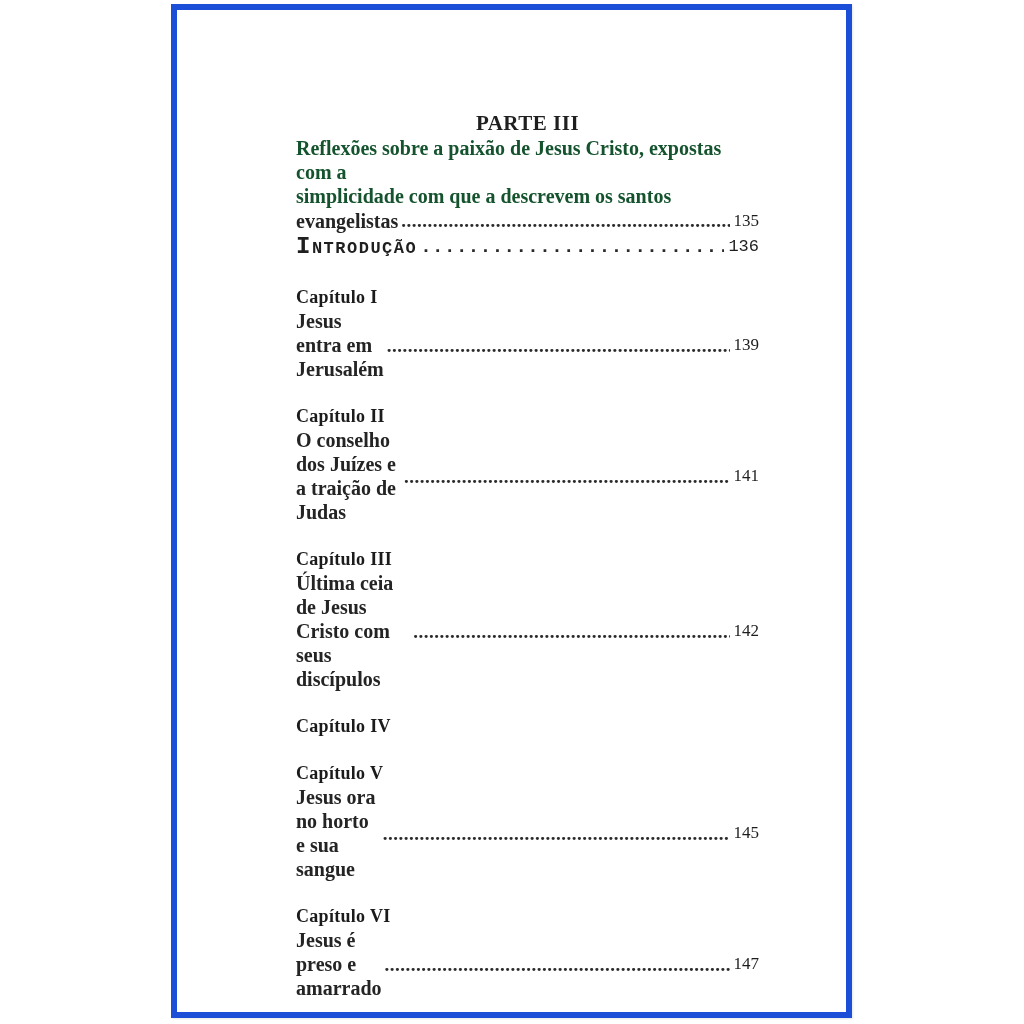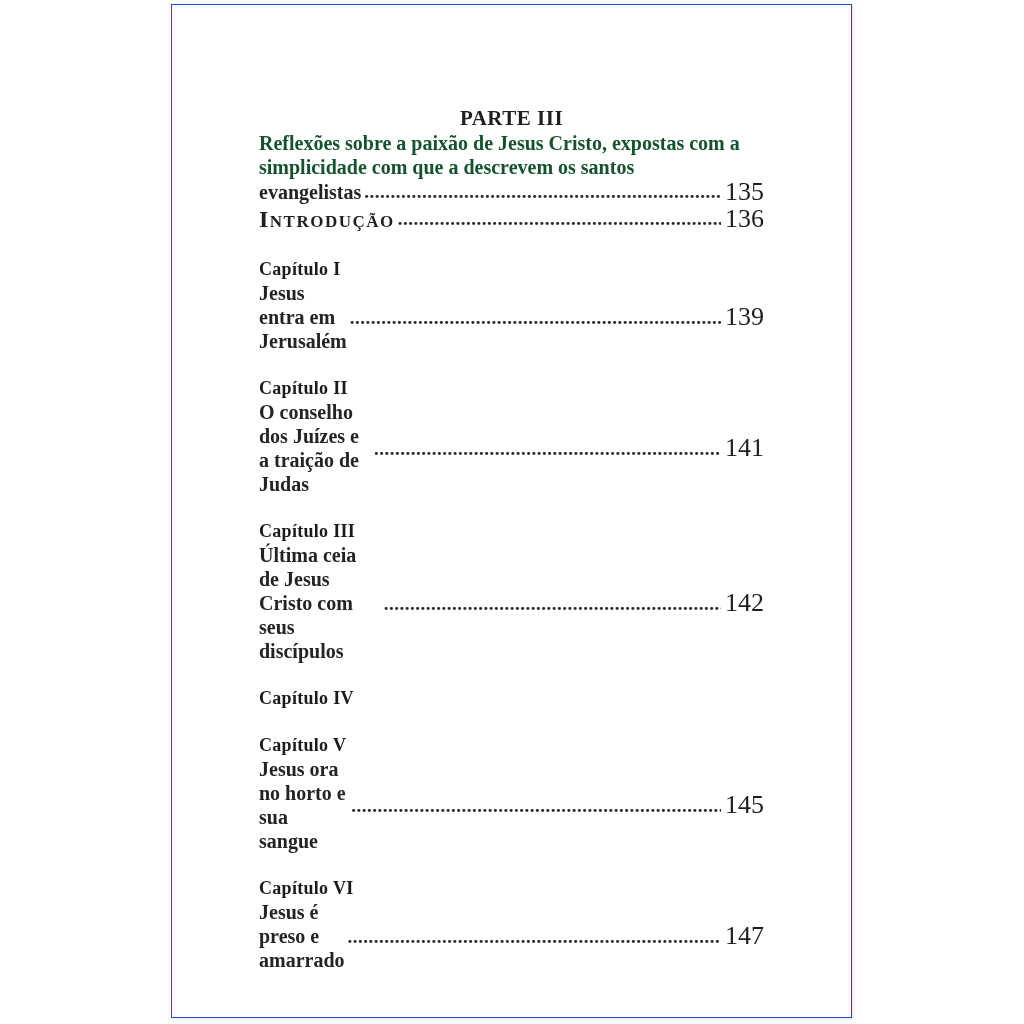--- a/index.html
+++ b/index.html
@@ -8,22 +8,23 @@
     background: #ffffff;
     font-family: "Liberation Serif", "DejaVu Serif", serif;
     color: #222222;
     overflow: hidden;
   }
   .page {
     position: absolute;
     left: 171px; top: 4px;
     width: 681px; height: 1014px;
     background: #ffffff;
-    border: 1px solid #1d4ed8;
+    border: 6px solid #1d4ed8;
     box-shadow: 1px 1px 2px rgba(0,0,0,0.10);
+    padding-left: 32px;
   }
   .content {
     padding: 100px 87px 0 87px;
   }
   .part-heading {
     font-size: 21px;
     line-height: 26px;
     font-weight: 700;
     text-align: center;
     letter-spacing: 0.5px;
@@ -36,21 +37,21 @@
     color: #14532d;
   }
   .row {
     display: flex;
     align-items: center;
     font-size: 20px;
     line-height: 24px;
     font-weight: 700;
     color: #242424;
   }
-  .row.intro { line-height: 28px; }
+  .row.intro { line-height: 28px; font-family: Liberation Mono, monospace; }
   .sc {
     font-variant: small-caps;
     font-size: 24px;
     letter-spacing: 1.5px;
     font-weight: 700;
     color: #1f1f1f;
   }
   .leader {
     flex: 1 1 auto;
     min-width: 0;
@@ -59,21 +60,21 @@
     margin: 0 2px 0 3px;
     font-weight: 700;
     color: #2a2a2a;
   }
   .leader::after {
     content: "....................................................................................................................................................................................................................";
     letter-spacing: 0.5px;
     font-size: 19px;
   }
   .num {
-    font-size: 26px;
+    font-size: 17px;
     font-weight: 400;
     color: #1d1d1d;
     padding-left: 2px;
     flex: 0 0 auto;
   }
   .chapter { margin-top: 23px; }
   .chapter:first-of-type { margin-top: 24px; }
   .ch-heading {
     font-size: 18px;
     line-height: 24px;

